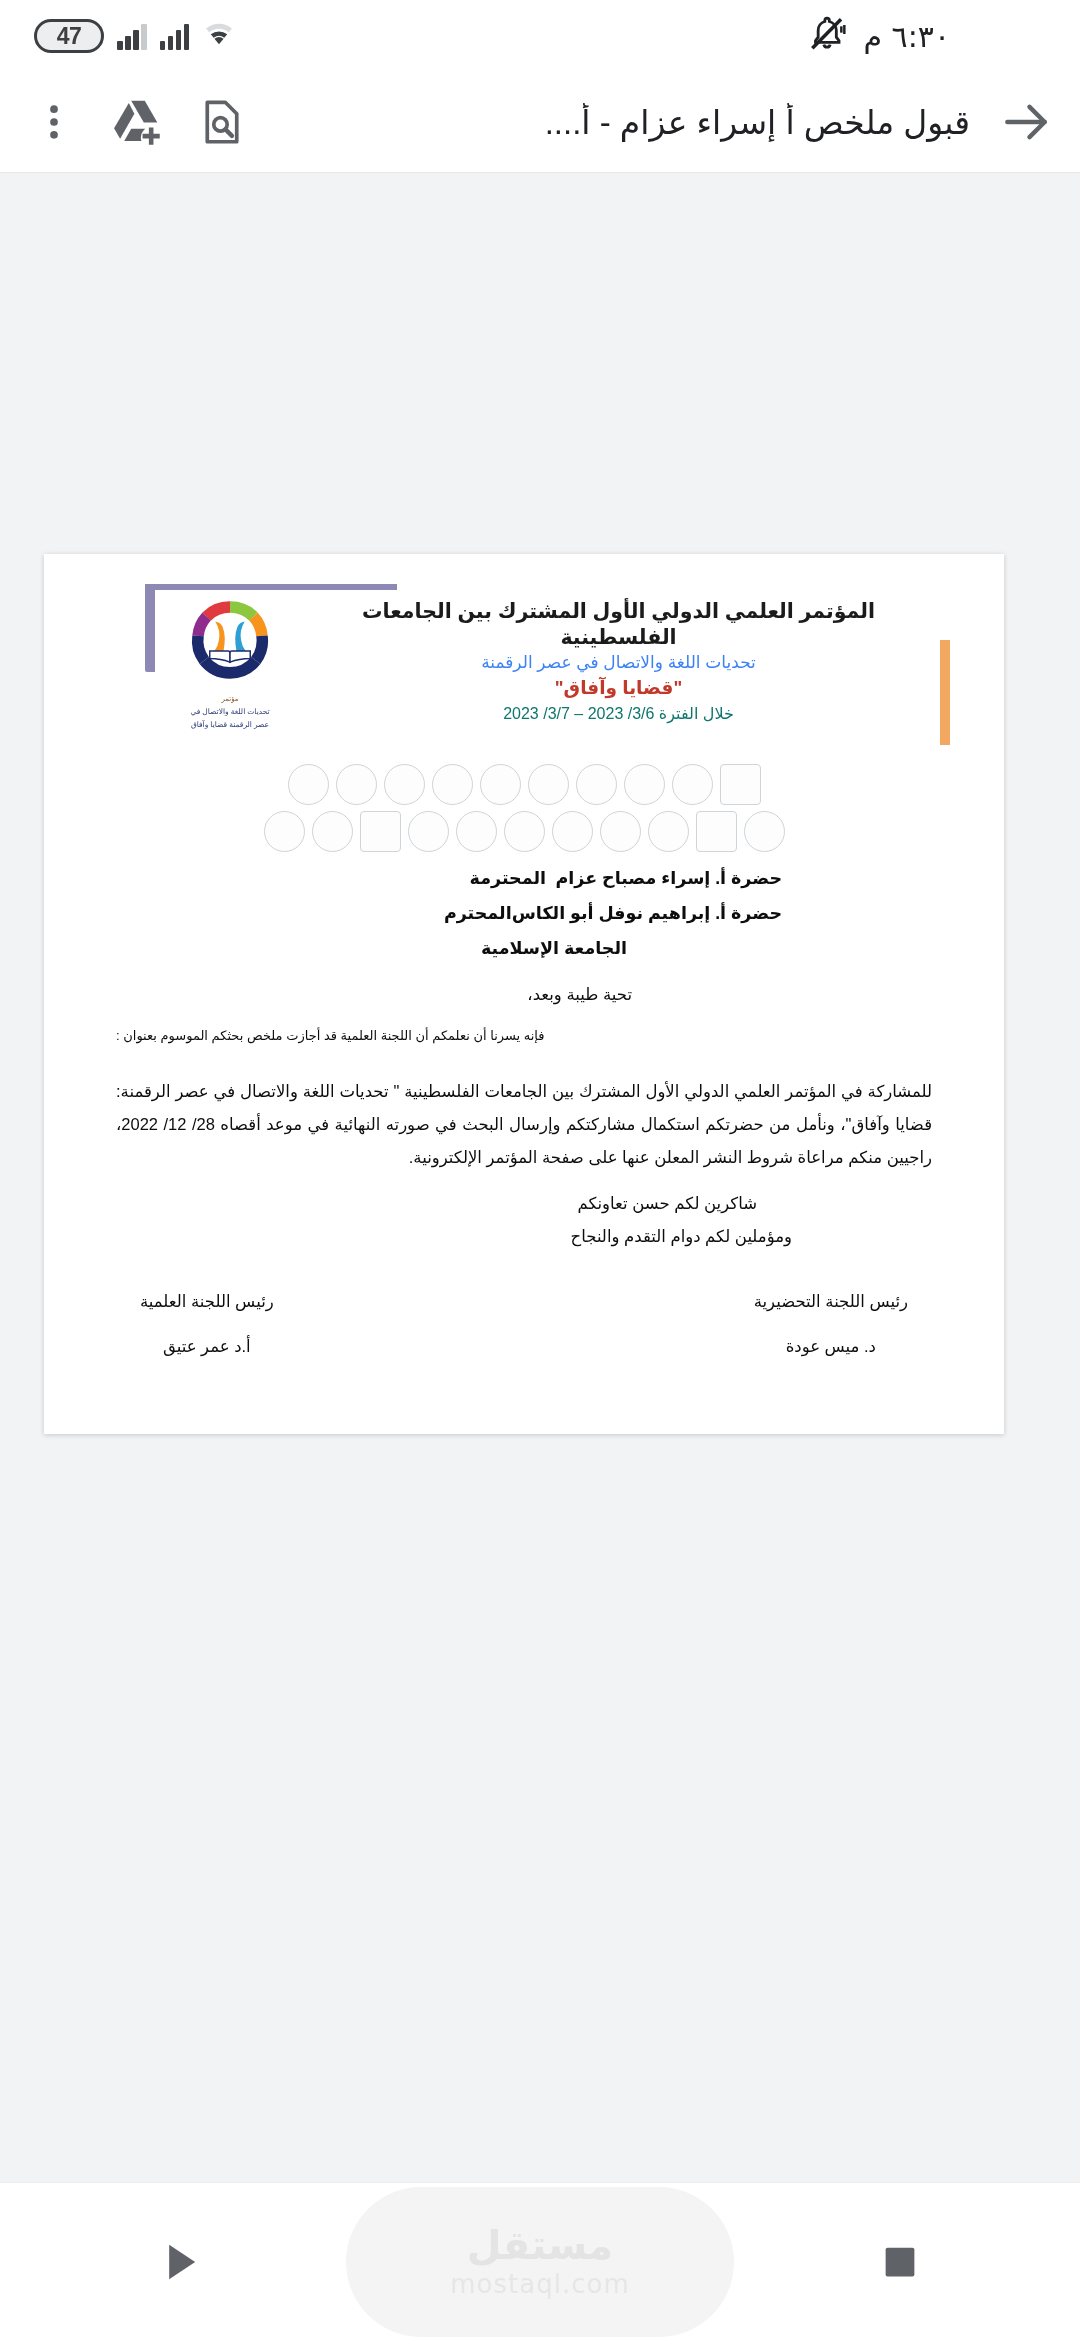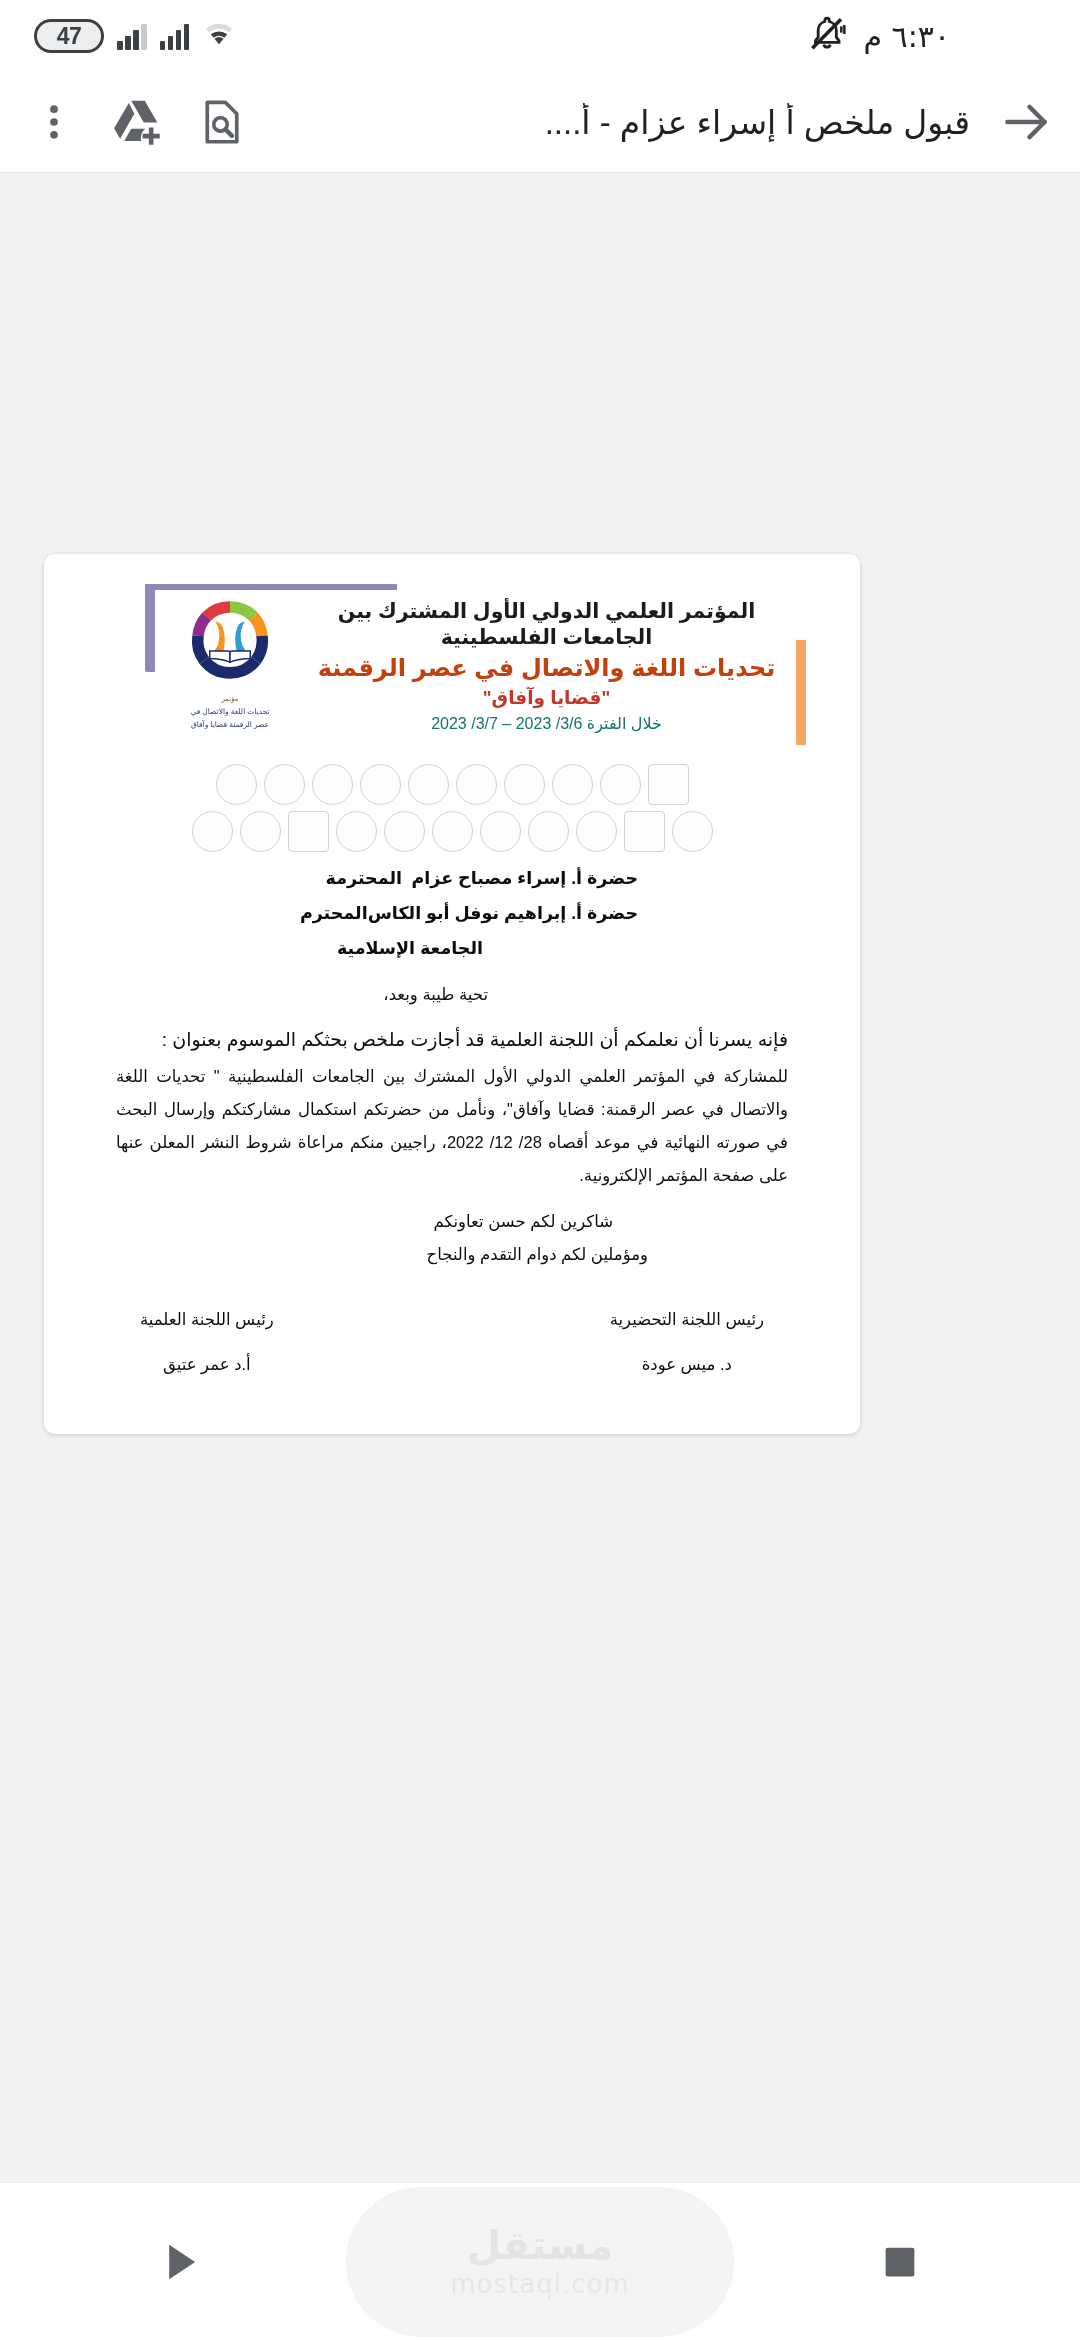--- a/index.html
+++ b/index.html
@@ -53,22 +53,22 @@
     padding: 0 14px; direction: rtl;
   }
   .sep-line { position: absolute; top: 172px; left: 0; width: 1080px; height: 1px; background: #e4e6e8; }
 
   
   .viewer {
     position: absolute; top: 173px; left: 0; width: 1080px; height: 2009px;
     background: #f1f3f4; overflow: hidden;
   }
   .page {
-    position: absolute; top: 381px; left: 44px; width: 816px; height: 880px;
-    background: #ffffff; box-shadow: 0 1px 5px rgba(0,0,0,.18); border-radius: 11px;
+    position: absolute; top: 381px; left: 44px; width: 960px; height: 880px;
+    background: #ffffff; box-shadow: 0 1px 5px rgba(0,0,0,.18);
   }
 
   
   .confhead { position: relative; margin: 30px 38px 0 38px; height: 178px; }
   .acc-purple {
     position: absolute; left: 63px; top: 0; width: 252px; height: 10px;
     background: #8e88b4;
   }
   .acc-purple-v {
     position: absolute; left: 63px; top: 0; width: 10px; height: 88px;
@@ -81,21 +81,21 @@
   .acc-orange-h {
     position: absolute; right: 16px; bottom: 17px; width: 220px; height: 10px;
     background: #f2a861;
   }
   .ch-inner {
     position: absolute; left: 73px; right: 26px; top: 6px; bottom: 10px;
     background: #fff; display: flex; align-items: flex-start;
   }
   .ch-text { flex: 1; padding: 8px 14px 0 6px; text-align: center; }
   .ch-l1 { font-size: 20.5px; font-weight: bold; color: #1b1b1b; line-height: 1.25; letter-spacing: -.2px; }
-  .ch-l2 { font-size: 24px; font-weight: bold; color: #c2410c; line-height: 1.4; margin-top: 2px; }
+  .ch-l2 { font-size: 17px; font-weight: normal; color: #3b82f6; line-height: 1.4; margin-top: 2px; }
   .ch-l3 { font-size: 18.5px; font-weight: bold; color: #c0392b; line-height: 1.4; }
   .ch-l4 { font-size: 16px; color: #0f766e; line-height: 1.5; margin-top: 1px; direction: rtl; }
   .ch-logo { width: 150px; flex: 0 0 150px; padding-top: 4px; text-align: center; }
   .logo-cap { font-size: 7.5px; color: #2b3a7a; line-height: 1.75; margin-top: 3px; letter-spacing: .2px; }
   .logo-cap .t0 { font-size: 7px; color: #8a5a2b; }
 
   
   .unirow { margin: 0 60px; display: flex; justify-content: center; gap: 7px; padding-top: 2px; }
   .unirow.r2 { margin-top: 4px; }
   .ulogo {
@@ -108,21 +108,21 @@
 
   
   .letter { padding: 16px 72px 0 72px; direction: rtl; color: #0d0d0d; }
   .l-row {
     display: flex; justify-content: flex-start; font-size: 17.5px; font-weight: bold;
     margin-bottom: 14px; padding-right: 150px;
   }
   .l-row .who { min-width: 236px; }
   .l-org { font-size: 17.5px; font-weight: bold; margin: 0 0 26px 0; padding-right: 305px; }
   .l-greet { font-size: 16.5px; margin: 0 0 24px 0; padding-right: 300px; }
-  .l-intro { font-size: 19px; margin-bottom: 9px; text-align: right; }
+  .l-intro { font-size: 13px; margin-bottom: 32px; text-align: left; }
   .l-title {
     font-size: 17px; font-weight: bold; line-height: 1.85;
     text-align: center; margin-bottom: 18px;
   }
   .l-para {
     font-size: 16.5px; line-height: 2.0; text-align: justify;
     text-align-last: right; margin-bottom: 20px;
   }
   .l-thanks { font-size: 16.5px; margin: 0 0 14px 0; padding-right: 175px; }
   .l-wish { font-size: 16.5px; margin: 0 0 46px 0; padding-right: 140px; }

